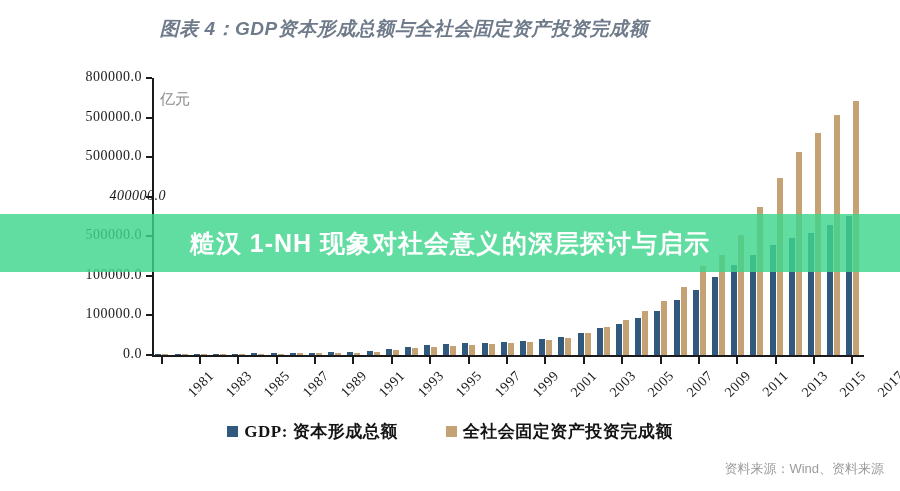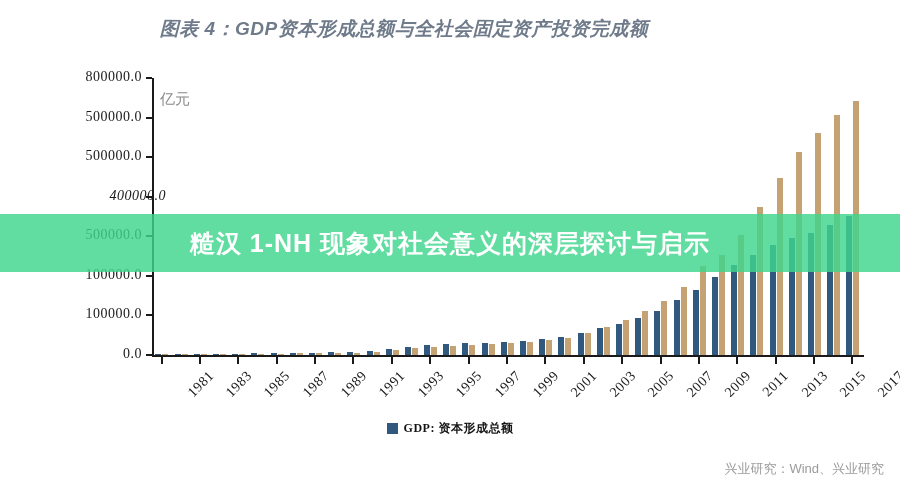--- a/index.html
+++ b/index.html
@@ -132,21 +132,21 @@
     display: flex;
     align-items: center;
     gap: 6px;
   }
   .legend-swatch {
     width: 11px;
     height: 11px;
     display: inline-block;
   }
   .legend-text {
-    font-size: 12px;
+    font-size: 17px;
     color: #141414;
     font-family: "Liberation Serif", "DejaVu Serif", serif;
     font-weight: 700;
     letter-spacing: 0.5px;
     white-space: nowrap;
   }
   #source-note {
     position: absolute;
     right: 16px;
     top: 460px;
@@ -398,21 +398,25 @@
       <div class="ytick-label" style="top: 148.143px; right: 758px;">500000.0</div>
       <div class="ytick-label" style="top: 108.571px; right: 758px;">500000.0</div>
       <div class="ytick-label" style="top: 69px; right: 758px;">800000.0</div>
     </div>
 
   <div id="legend">
       <div class="legend-item">
         <span class="legend-swatch" style="background: rgb(49, 89, 125);"></span>
         <span class="legend-text">GDP: 资本形成总额</span>
       </div>
+      <div class="legend-item">
+        <span class="legend-swatch" style="background: rgb(196, 162, 115);"></span>
+        <span class="legend-text">全社会固定资产投资完成额</span>
+      </div>
     </div>
 
-  <div id="source-note">兴业研究：Wind、兴业研究</div>
+  <div id="source-note">资料来源：Wind、资料来源</div>
 
 </div>
 
 <div id="watermark-banner">
   <div id="watermark-text">糙汉 1-NH 现象对社会意义的深层探讨与启示</div>
 </div>
 
 </body></html>

